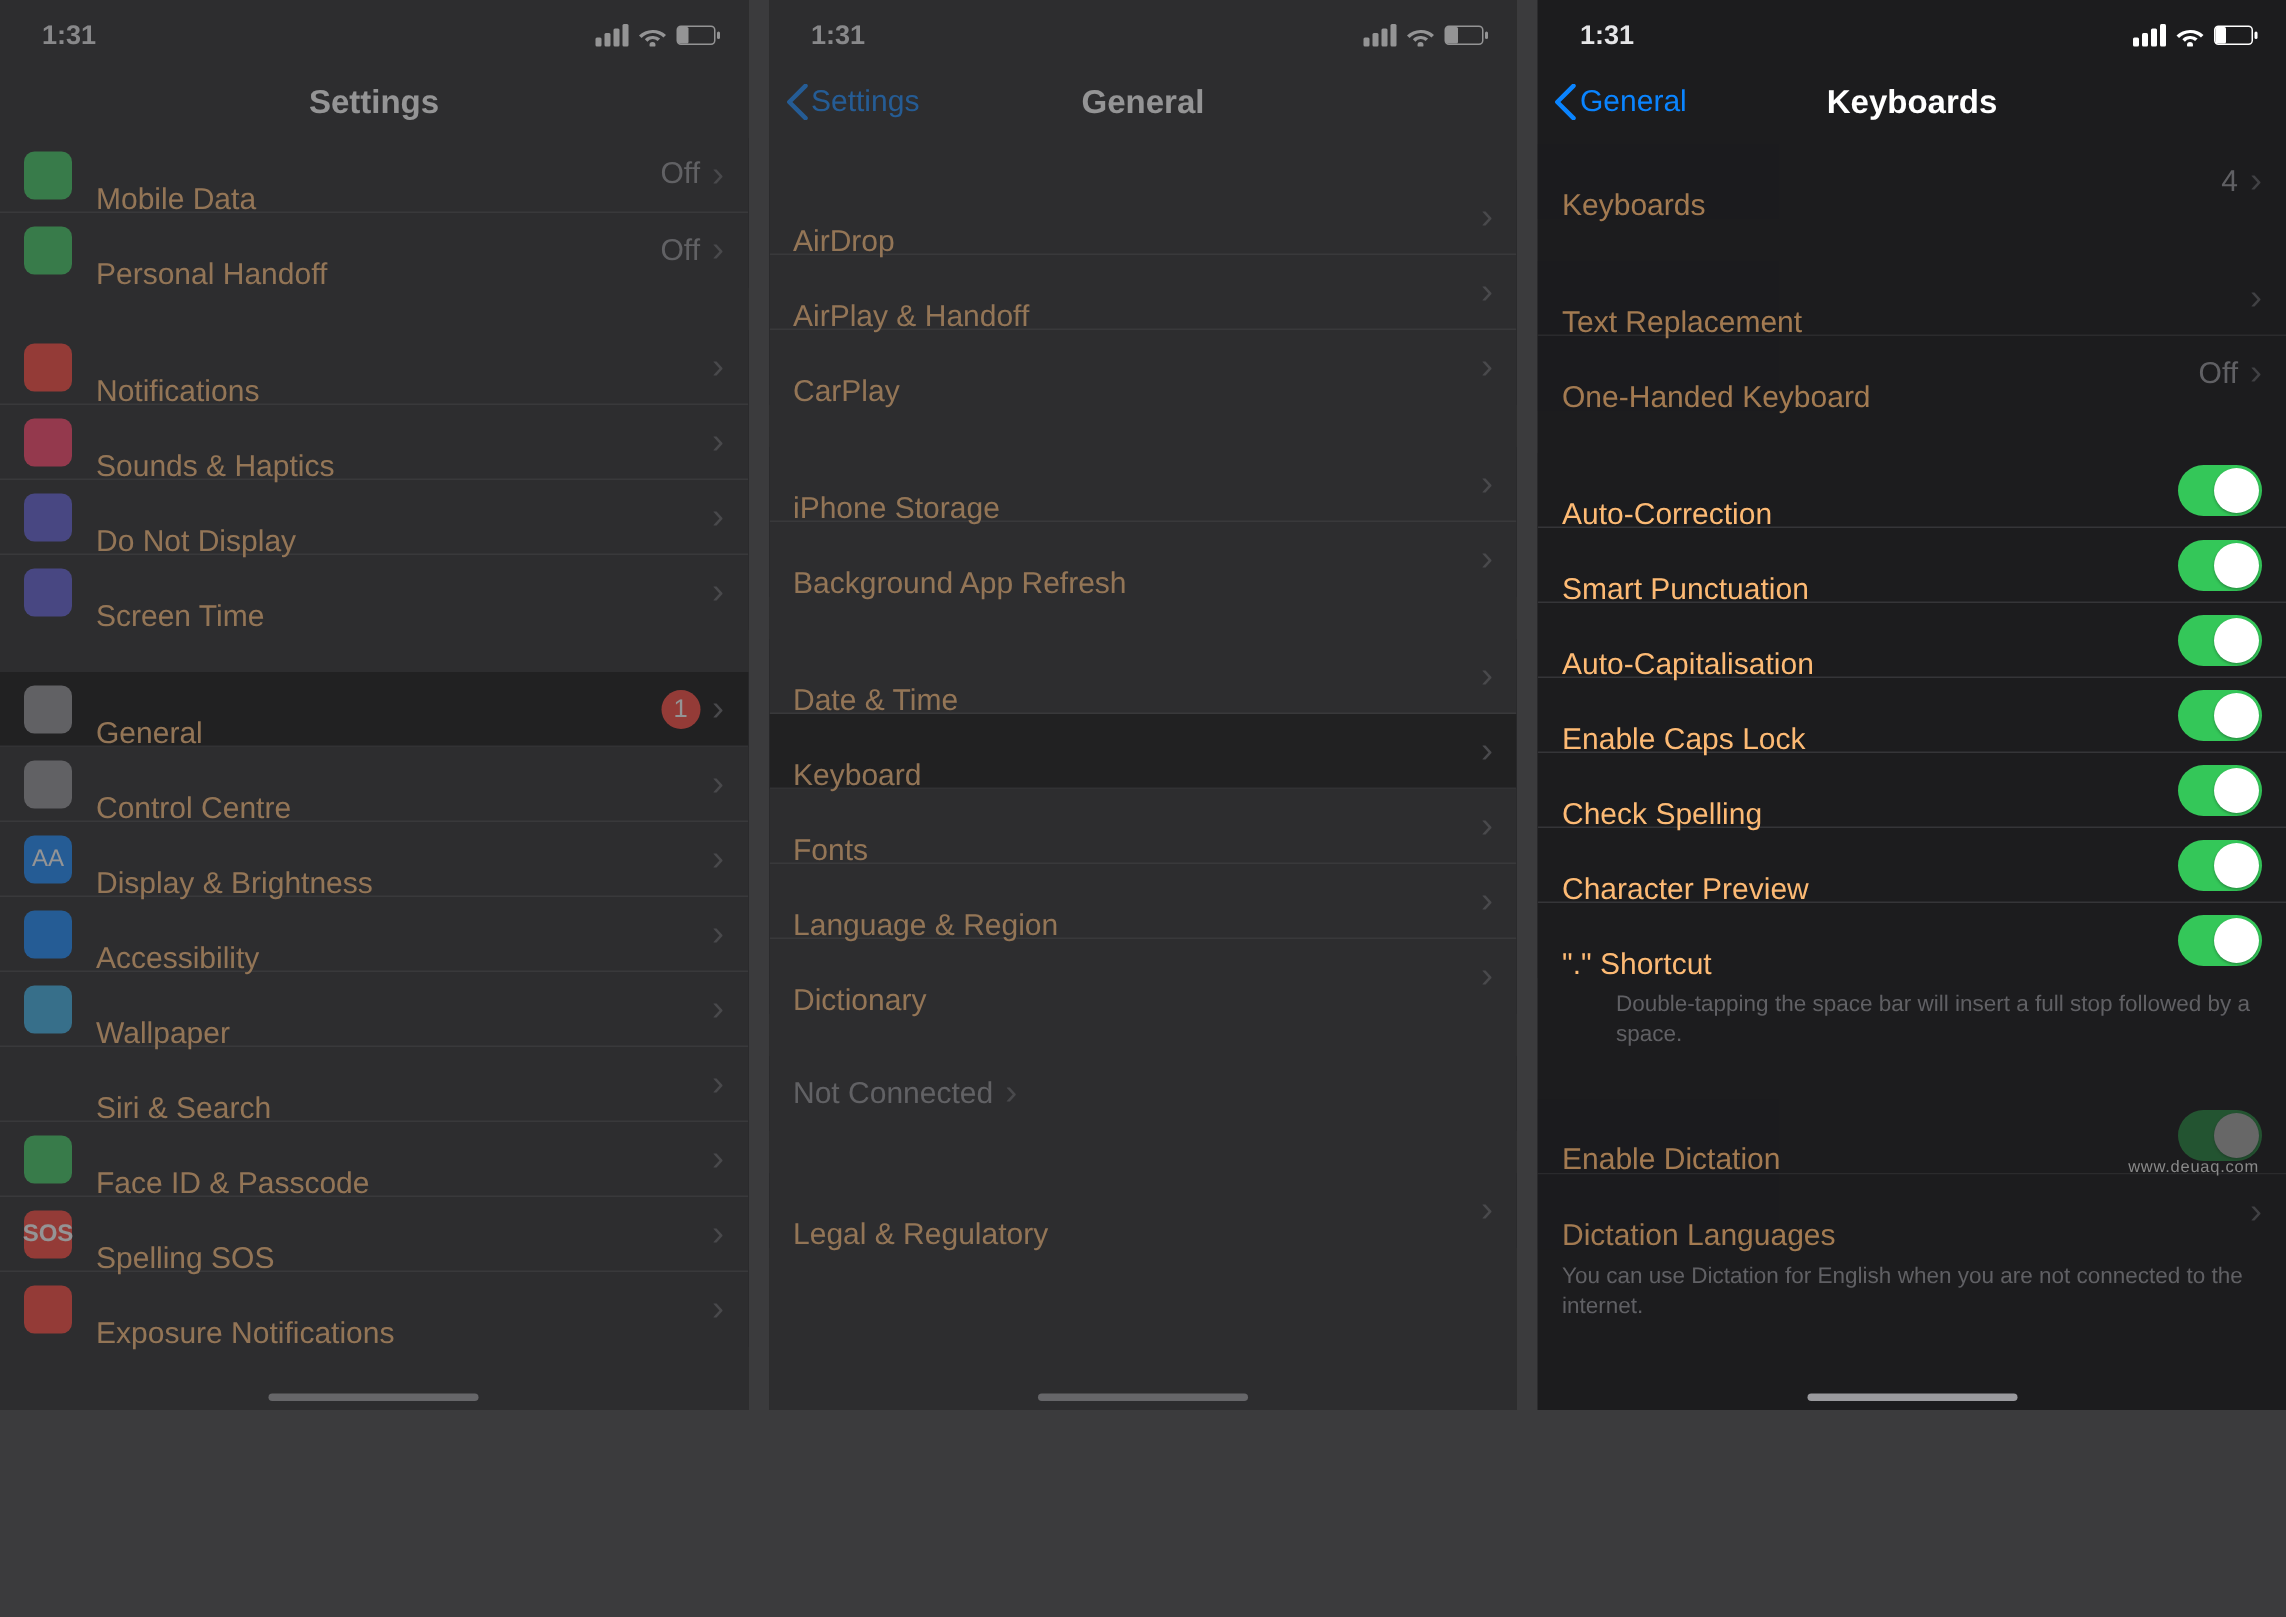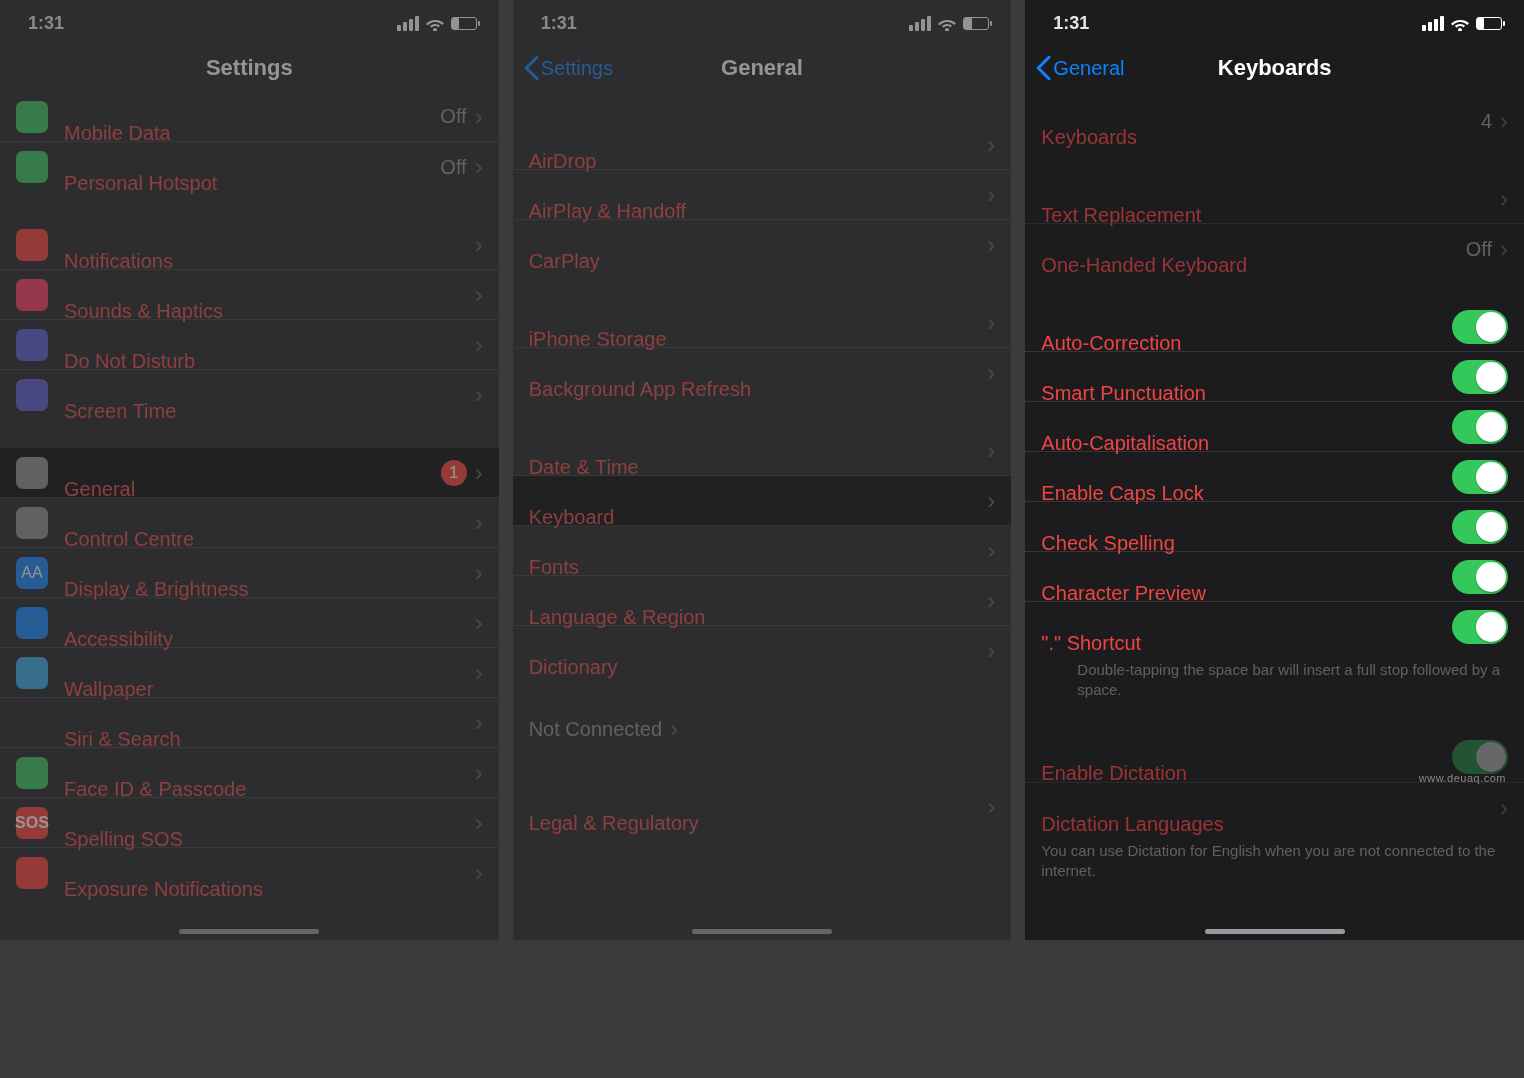--- a/index.html
+++ b/index.html
@@ -24,21 +24,21 @@
   .nav-back { position:absolute; left:10px; display:flex; align-items:center; color:#0a84ff; font-size:20px; }
   .nav-back svg { width:16px; height:24px; fill:#0a84ff; margin-right:2px; }
 
   .scroll { overflow:hidden; flex:1; }
 
   .group { margin-top:28px; }
   .group.tight { margin-top:0; }
   .row { display:flex; align-items:center; padding: 0 16px; height:50px; background:#1c1c1e; border-bottom:1px solid rgba(84,84,88,0.45); font-size:20px; }
   .group .row:last-child { border-bottom:none; }
   .row .icon { width:32px; height:32px; border-radius:7px; margin-right:16px; display:flex; align-items:center; justify-content:center; color:#fff; font-size:16px;}
-  .row .label { flex:1; color:#ef4444;margin-top:33px; }
+  .row .label { flex:1; color:#fdba74;margin-top:33px; }
   .row .value { color:#8e8e93; font-size:20px; margin-right:8px; }
   .row .chev { color:#5a5a5e; font-size:24px; }
   .row.selected { background:#000; }
 
   .badge { display:inline-flex; align-items:center; justify-content:center; min-width:26px; height:26px; border-radius:13px; background:#ff3b30; color:#fff; font-size:17px; padding:0 2px; margin-right:8px; font-weight:500;}
 
   .footer-note { color:#8e8e93; font-size:15px; padding:8px 16px 4px 16px; line-height:1.35; }
 
   
   .toggle { width:56px; height:34px; border-radius:17px; background:#34c759; position:relative; flex-shrink:0; }
@@ -85,39 +85,39 @@
     <div class="scroll" id="s1">
         <div class="group tight">
           <div class="row">
             <div class="icon ic-green"></div>
             <span class="label">Mobile Data</span>
             <span class="value">Off</span>
             <span class="chev">›</span>
           </div>
           <div class="row">
             <div class="icon ic-green"></div>
-            <span class="label">Personal Hotspot</span>
+            <span class="label">Personal Handoff</span>
             <span class="value">Off</span>
             <span class="chev">›</span>
           </div>
         </div>
         <div class="group ">
           <div class="row">
             <div class="icon ic-red"></div>
             <span class="label">Notifications</span>
             <span class="chev">›</span>
           </div>
           <div class="row">
             <div class="icon ic-redpink"></div>
             <span class="label">Sounds &amp; Haptics</span>
             <span class="chev">›</span>
           </div>
           <div class="row">
             <div class="icon ic-indigo"></div>
-            <span class="label">Do Not Disturb</span>
+            <span class="label">Do Not Display</span>
             <span class="chev">›</span>
           </div>
           <div class="row">
             <div class="icon ic-indigo"></div>
             <span class="label">Screen Time</span>
             <span class="chev">›</span>
           </div>
         </div>
         <div class="group ">
           <div class="row selected">

